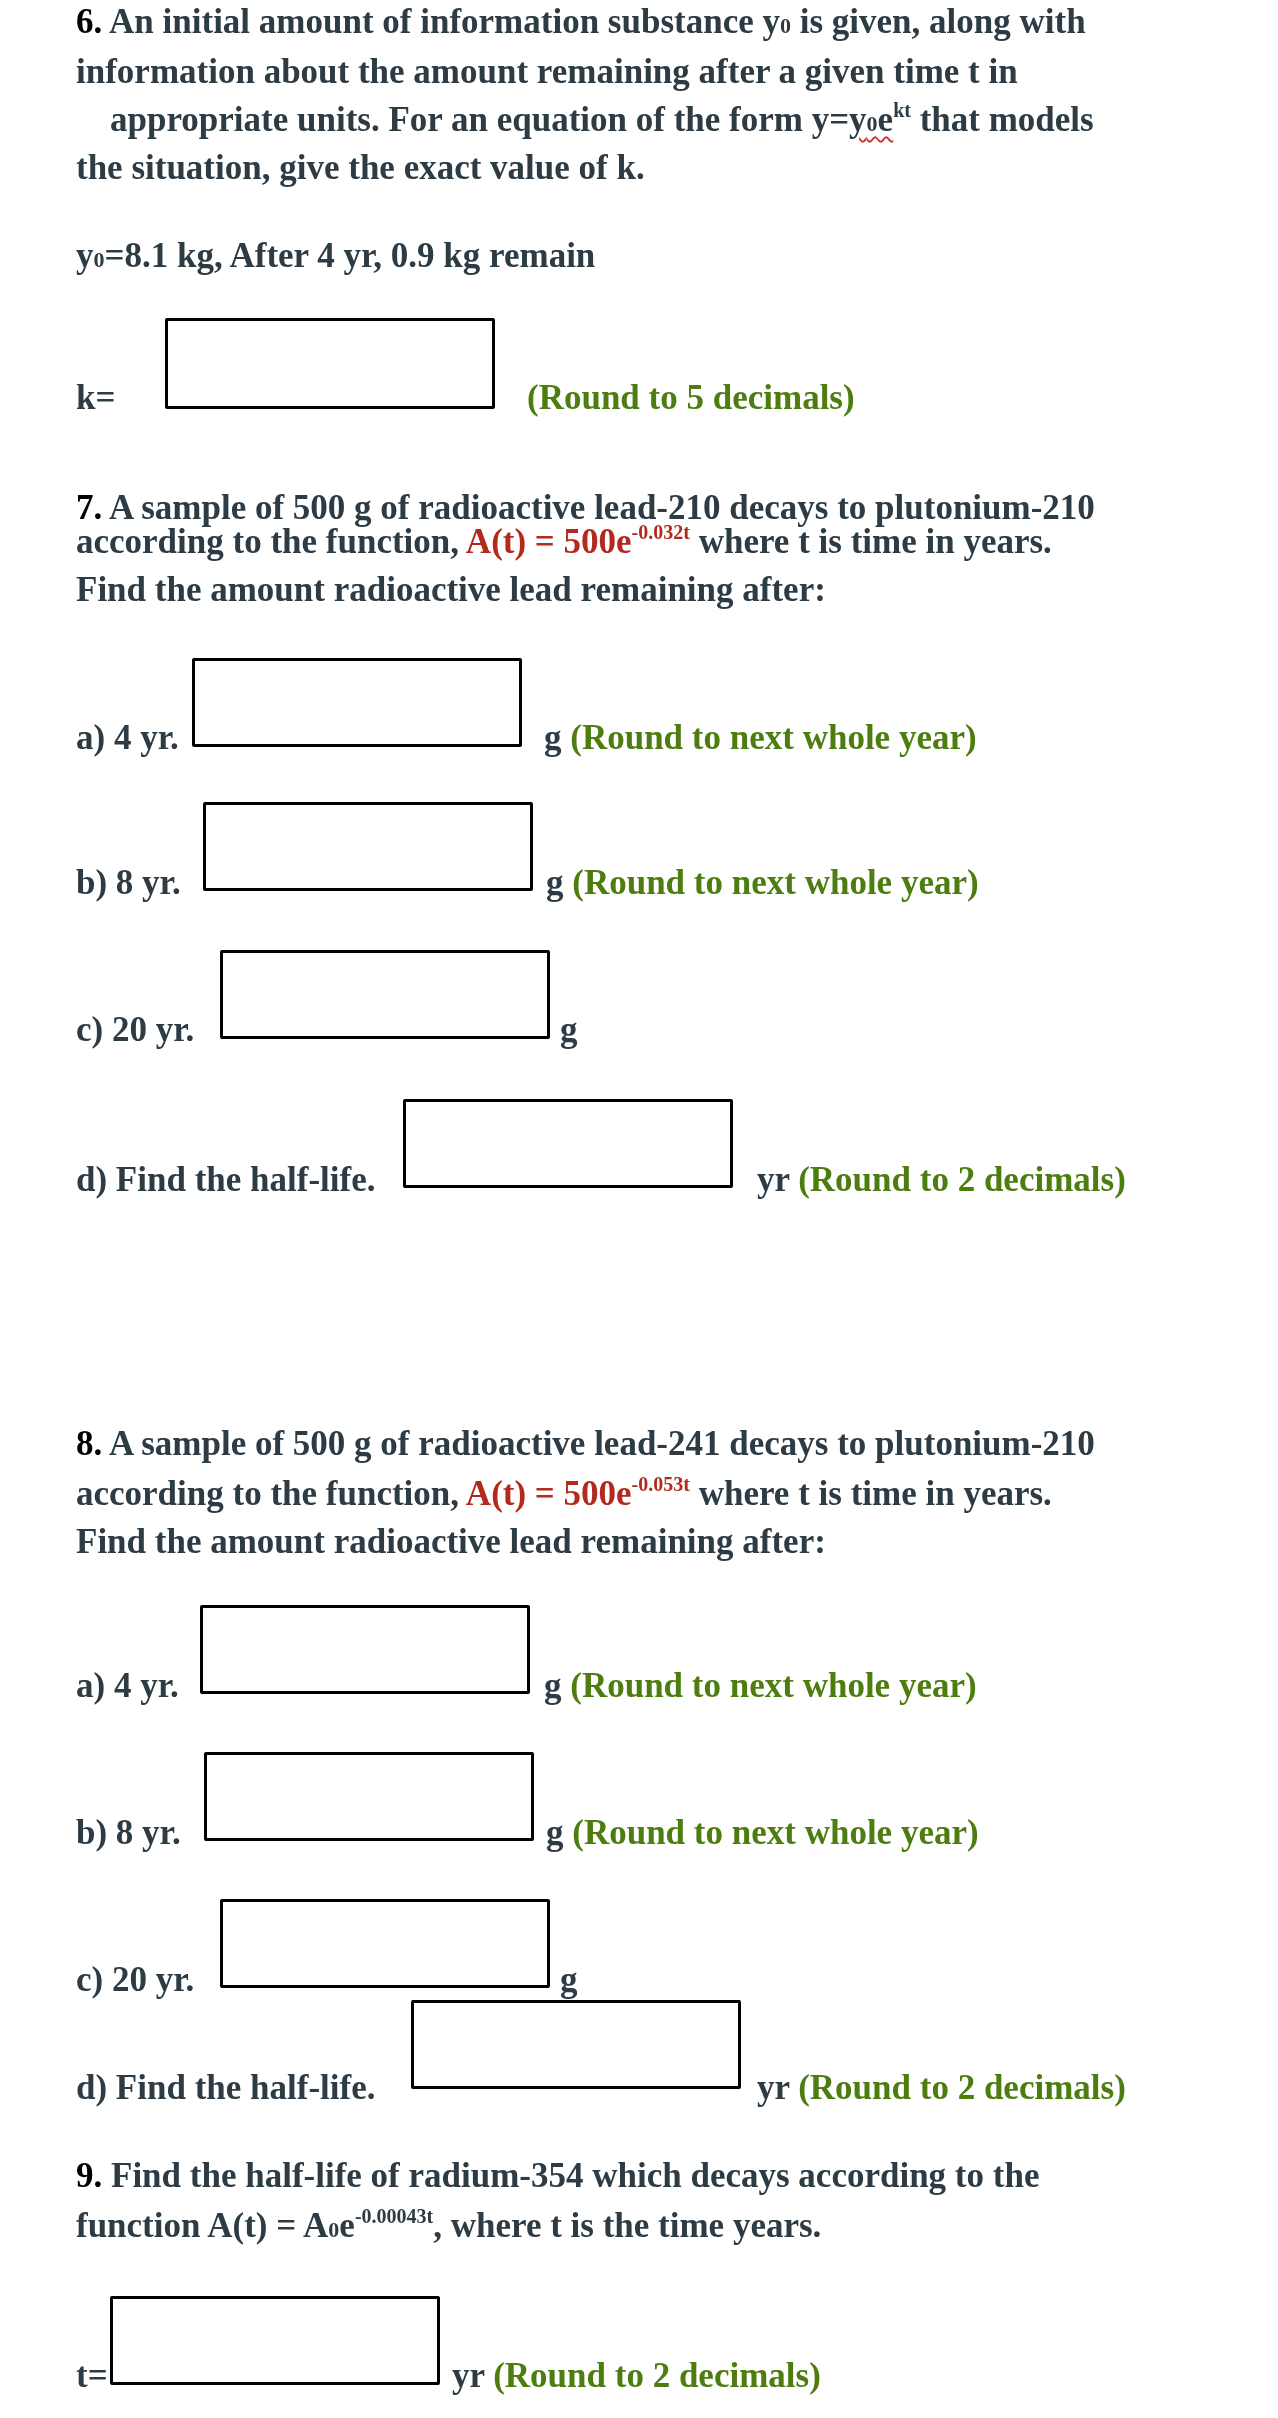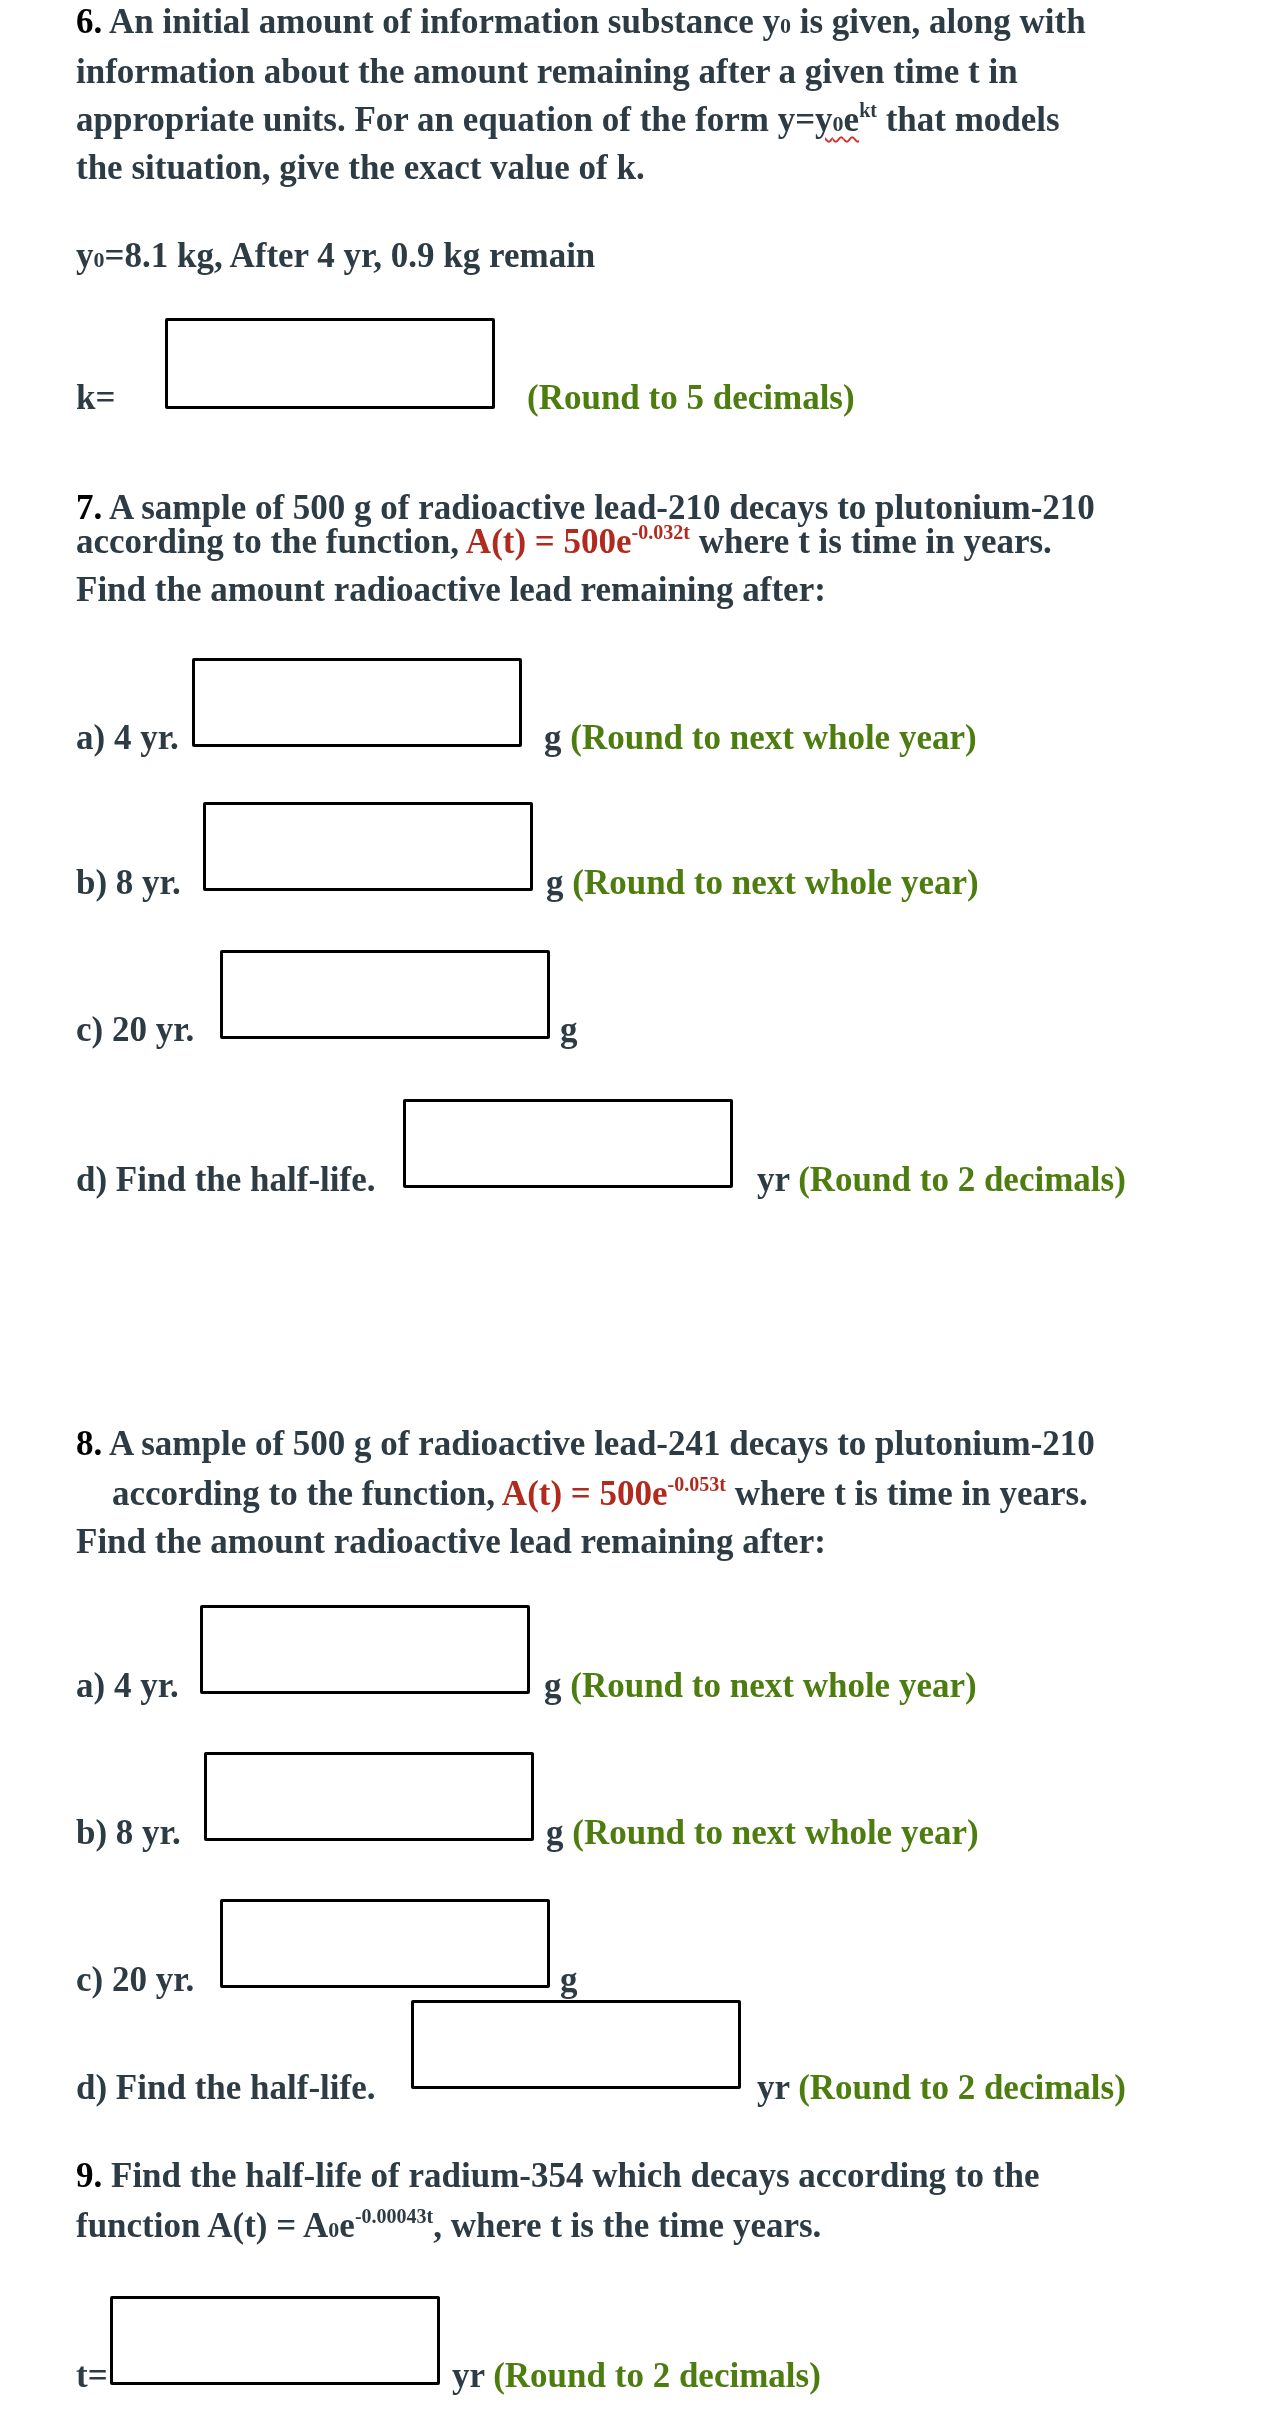--- a/index.html
+++ b/index.html
@@ -21,21 +21,21 @@
     padding: 0 8px; font-family: "Liberation Serif", serif; font-size: 30px; outline: none;
   }
   .lbl { position: absolute; white-space: nowrap; line-height: 40px; }
 </style>
 </head>
 <body>
 
 <div>
   <div class="line" style="top:2px;"><span class="num">6.</span><span> An initial amount of information substance y</span><span class="sub0">0</span><span> is given, along with</span></div>
   <div class="line" style="top:52px;">information about the amount remaining after a given time t in</div>
-  <div class="line" style="top:100px;"><span>appropriate units. For an equation of the form y=</span><span class="squiggle"><span>y</span><span class="sub0">0</span><span>e</span></span><sup>kt</sup><span> that models</span></div>
+  <div class="line" style="top:100px;margin-left:34px;"><span>appropriate units. For an equation of the form y=</span><span class="squiggle"><span>y</span><span class="sub0">0</span><span>e</span></span><sup>kt</sup><span> that models</span></div>
   <div class="line" style="top:148px;">the situation, give the exact value of k.</div>
   <div class="line" style="top:236px;"><span>y</span><span class="sub0">0</span><span>=8.1 kg, After 4 yr, 0.9 kg remain</span></div>
 
   <div class="lbl" style="left:76px; top:378px;">k=</div>
   <input class="box" type="text" style="left: 165px; top: 318px; width: 330px; height: 91px;" value="">
   <div class="lbl hint" style="left:527px; top:378px;">(Round to 5 decimals)</div>
 </div>
 
 <div>
   <div class="line" style="top:488px;"><span class="num">7.</span><span> A sample of 500 g of radioactive lead-210 decays to plutonium-210</span></div>
@@ -54,21 +54,21 @@
   <input class="box" type="text" style="left: 220px; top: 950px;" value="">
   <div class="lbl" style="left:560px; top:1010px;">g</div>
 
   <div class="lbl" style="left:76px; top:1160px;">d) Find the half-life.</div>
   <input class="box" type="text" style="left: 403px; top: 1099px;" value="">
   <div class="lbl" style="left:757px; top:1160px;"><span>yr</span> <span class="hint">(Round to 2 decimals)</span></div>
 </div>
 
 <div>
   <div class="line" style="top:1424px;"><span class="num">8.</span><span> A sample of 500 g of radioactive lead-241 decays to plutonium-210</span></div>
-  <div class="line" style="top:1474px;margin-left:36px;"><span>according to the function, </span><span class="formula"><span>A(t) = 500e</span><sup>-0.053t</sup></span><span> where t is time in years.</span></div>
+  <div class="line" style="top:1474px;"><span>according to the function, </span><span class="formula"><span>A(t) = 500e</span><sup>-0.053t</sup></span><span> where t is time in years.</span></div>
   <div class="line" style="top:1522px;">Find the amount radioactive lead remaining after:</div>
 
   <div class="lbl" style="left:76px; top:1666px;">a) 4 yr.</div>
   <input class="box" type="text" style="left: 200px; top: 1605px;" value="">
   <div class="lbl" style="left:544px; top:1666px;"><span>g</span> <span class="hint">(Round to next whole year)</span></div>
 
   <div class="lbl" style="left:76px; top:1813px;">b) 8 yr.</div>
   <input class="box" type="text" style="left: 204px; top: 1752px;" value="">
   <div class="lbl" style="left:546px; top:1813px;"><span>g</span> <span class="hint">(Round to next whole year)</span></div>
 

